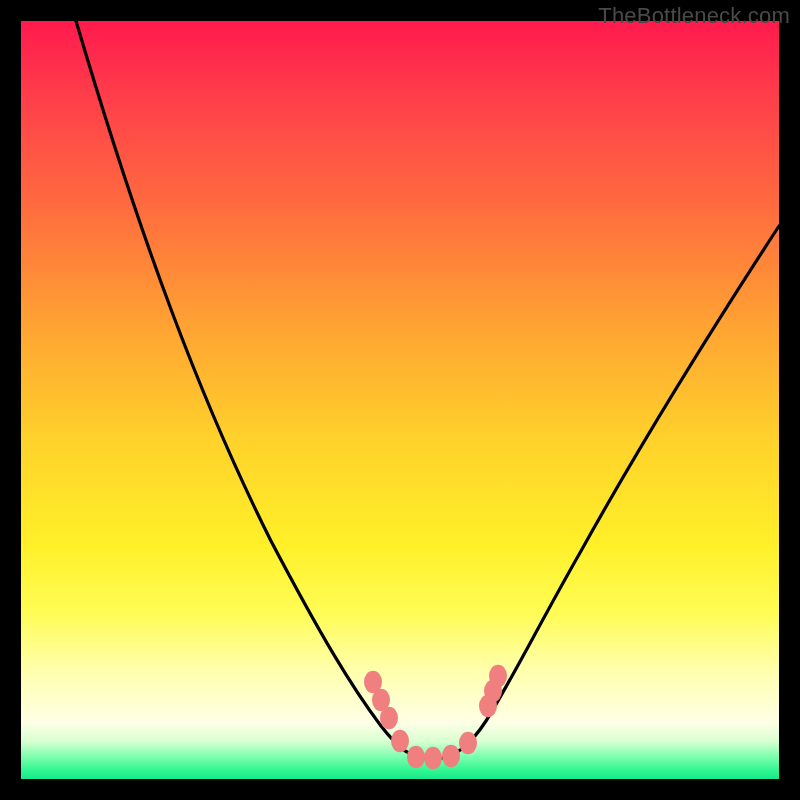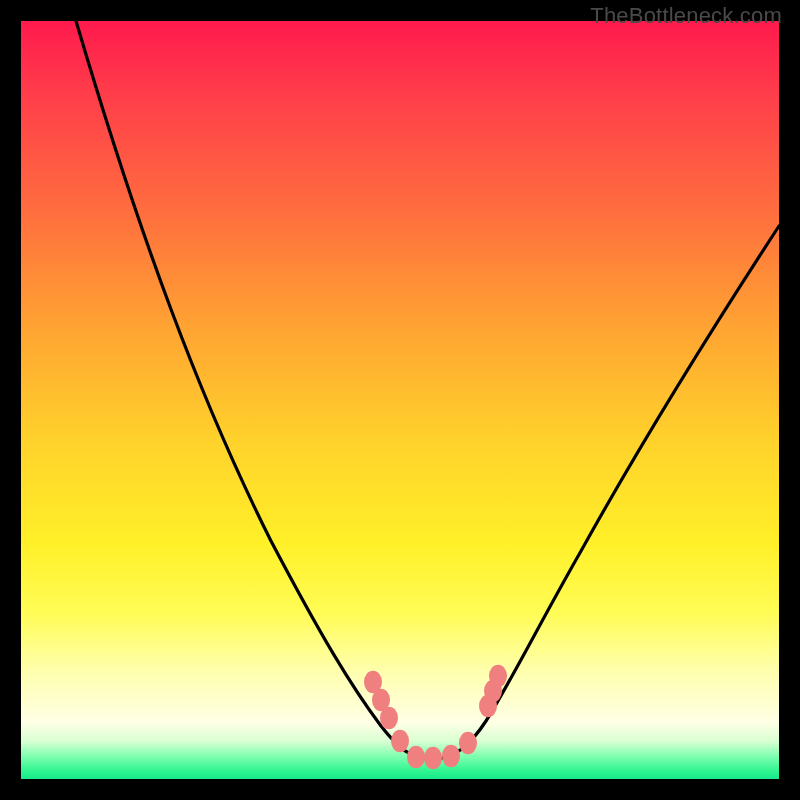--- a/index.html
+++ b/index.html
@@ -37,21 +37,21 @@
       #ffffe6 92.5%,
       #d9ffd2 95%,
       #7fffb0 97%,
       #2cf58f 99%,
       #18e98c 100%
     );
   }
   .watermark {
     position: absolute;
     top: 3px;
-    right: 18px;
+    right: 10px;
     color: #4a4a4a;
     font-size: 22px;
     letter-spacing: 0.2px;
     font-weight: 400;
     user-select: none;
   }
   svg.curve {
     position: absolute;
     left: 0;
     top: 0;

